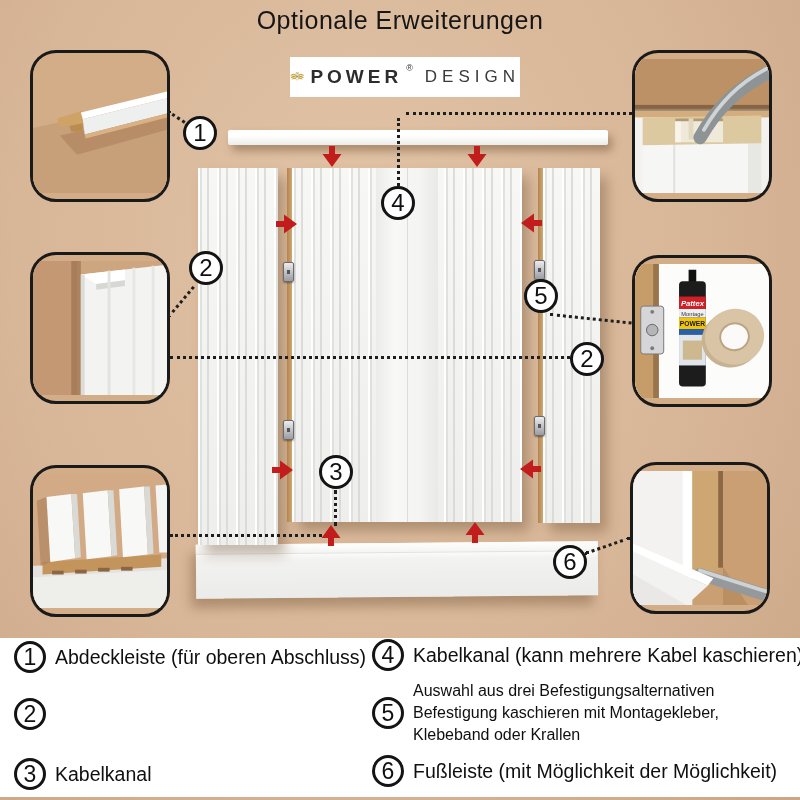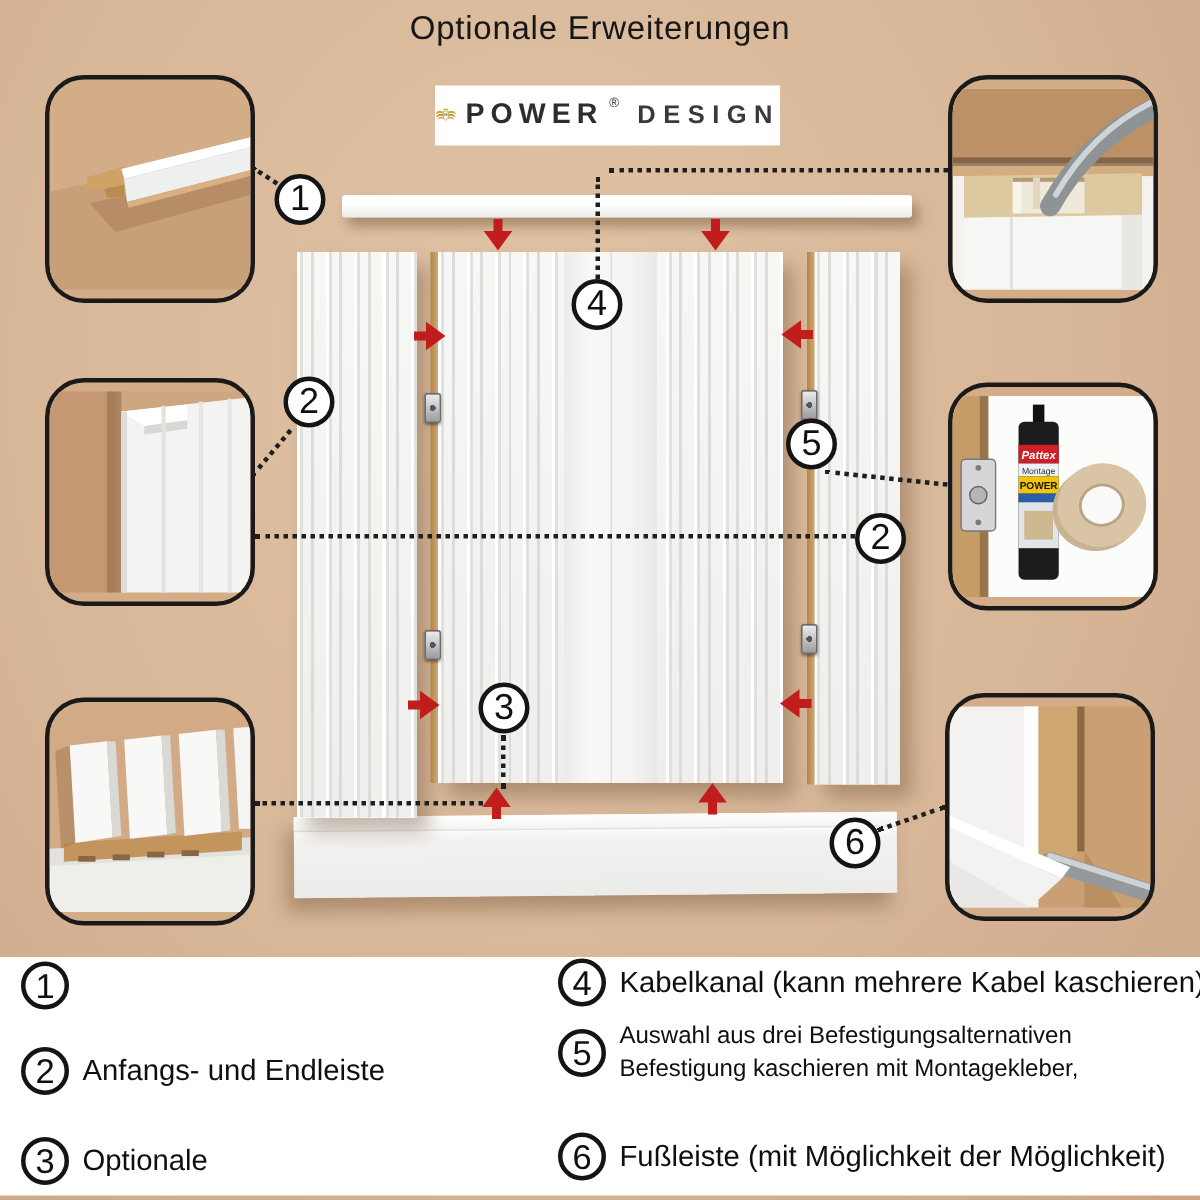--- a/index.html
+++ b/index.html
@@ -3,26 +3,26 @@
 <meta charset="utf-8">
 <style>
   html,body{margin:0;padding:0;background:#888;}
   .stage{
     position:relative;width:800px;height:800px;overflow:hidden;
     font-family:"Liberation Sans", sans-serif;
     background:radial-gradient(ellipse at 45% 32%, #e2c4a6 0%, #d8b698 55%, #caa685 100%);
   }
   
   .title{position:absolute;left:0;right:0;top:6px;text-align:center;
-    font-size:22px;color:#161616;letter-spacing:.5px;}
+    font-size:25px;color:#161616;letter-spacing:.5px;}
   .logo{position:absolute;left:290px;top:57px;width:230px;height:40px;background:#fff;
     display:flex;align-items:center;justify-content:center;gap:6px;}
   .logo .brand{font-size:19px;font-weight:700;letter-spacing:4px;color:#2d2d2d;}
   .logo .reg{font-size:9px;color:#2d2d2d;align-self:flex-start;margin:6px 6px 0 -2px;}
-  .logo .sub{font-size:17px;font-weight:700;letter-spacing:5px;color:#3a3a3a;}
+  .logo .sub{font-size:17px;font-weight:400;letter-spacing:5px;color:#3a3a3a;}
   
   .card{position:absolute;width:140px;height:152px;border:3px solid #1a1a1a;border-radius:26px;
     overflow:hidden;z-index:5;background:#d3ac88;box-sizing:border-box;}
   .card svg{display:block;width:100%;height:100%;}
   .tl{left:30px;top:50px;} .ml{left:30px;top:252px;} .bl{left:30px;top:465px;}
   .tr{left:632px;top:50px;} .mr{left:632px;top:255px;} .br{left:630px;top:462px;}
   
   .top-strip{position:absolute;left:228px;top:130px;width:380px;height:15px;z-index:9;
     background:linear-gradient(180deg,#ffffff 0 40%,#ebebe9);border-radius:2px;
     box-shadow:4px 6px 8px rgba(105,75,45,.45);}
@@ -284,38 +284,39 @@
   <div class="co co2l">2</div>
   <div class="co co4">4</div>
   <div class="co co5">5</div>
   <div class="co co2r">2</div>
   <div class="co co3">3</div>
   <div class="co co6">6</div>
 
   <div class="legend">
     <div class="leg-row lrow1">
       <div class="lco">1</div>
+      <div class="leg-text">Abdeckleiste (für oberen Abschluss)</div>
     </div>
     <div class="leg-row lrow2">
       <div class="lco">2</div>
-      <div class="leg-text">Anfangs- und Endleiste</div>
     </div>
     <div class="leg-row lrow3">
       <div class="lco">3</div>
-      <div class="leg-text">Optionale</div>
+      <div class="leg-text">Kabelkanal</div>
     </div>
     <div class="leg-row rrow1">
       <div class="lco">4</div>
       <div class="leg-text">Kabelkanal (kann mehrere Kabel kaschieren)</div>
     </div>
     <div class="leg-row rrow2">
       <div class="lco">5</div>
       <div class="leg-lines">
         <div>Auswahl aus drei Befestigungsalternativen</div>
         <div>Befestigung kaschieren mit Montagekleber,</div>
+        <div>Klebeband oder Krallen</div>
       </div>
     </div>
     <div class="leg-row rrow3">
       <div class="lco">6</div>
       <div class="leg-text">Fußleiste (mit Möglichkeit der Möglichkeit)</div>
     </div>
   </div>
 
 </div>
 

